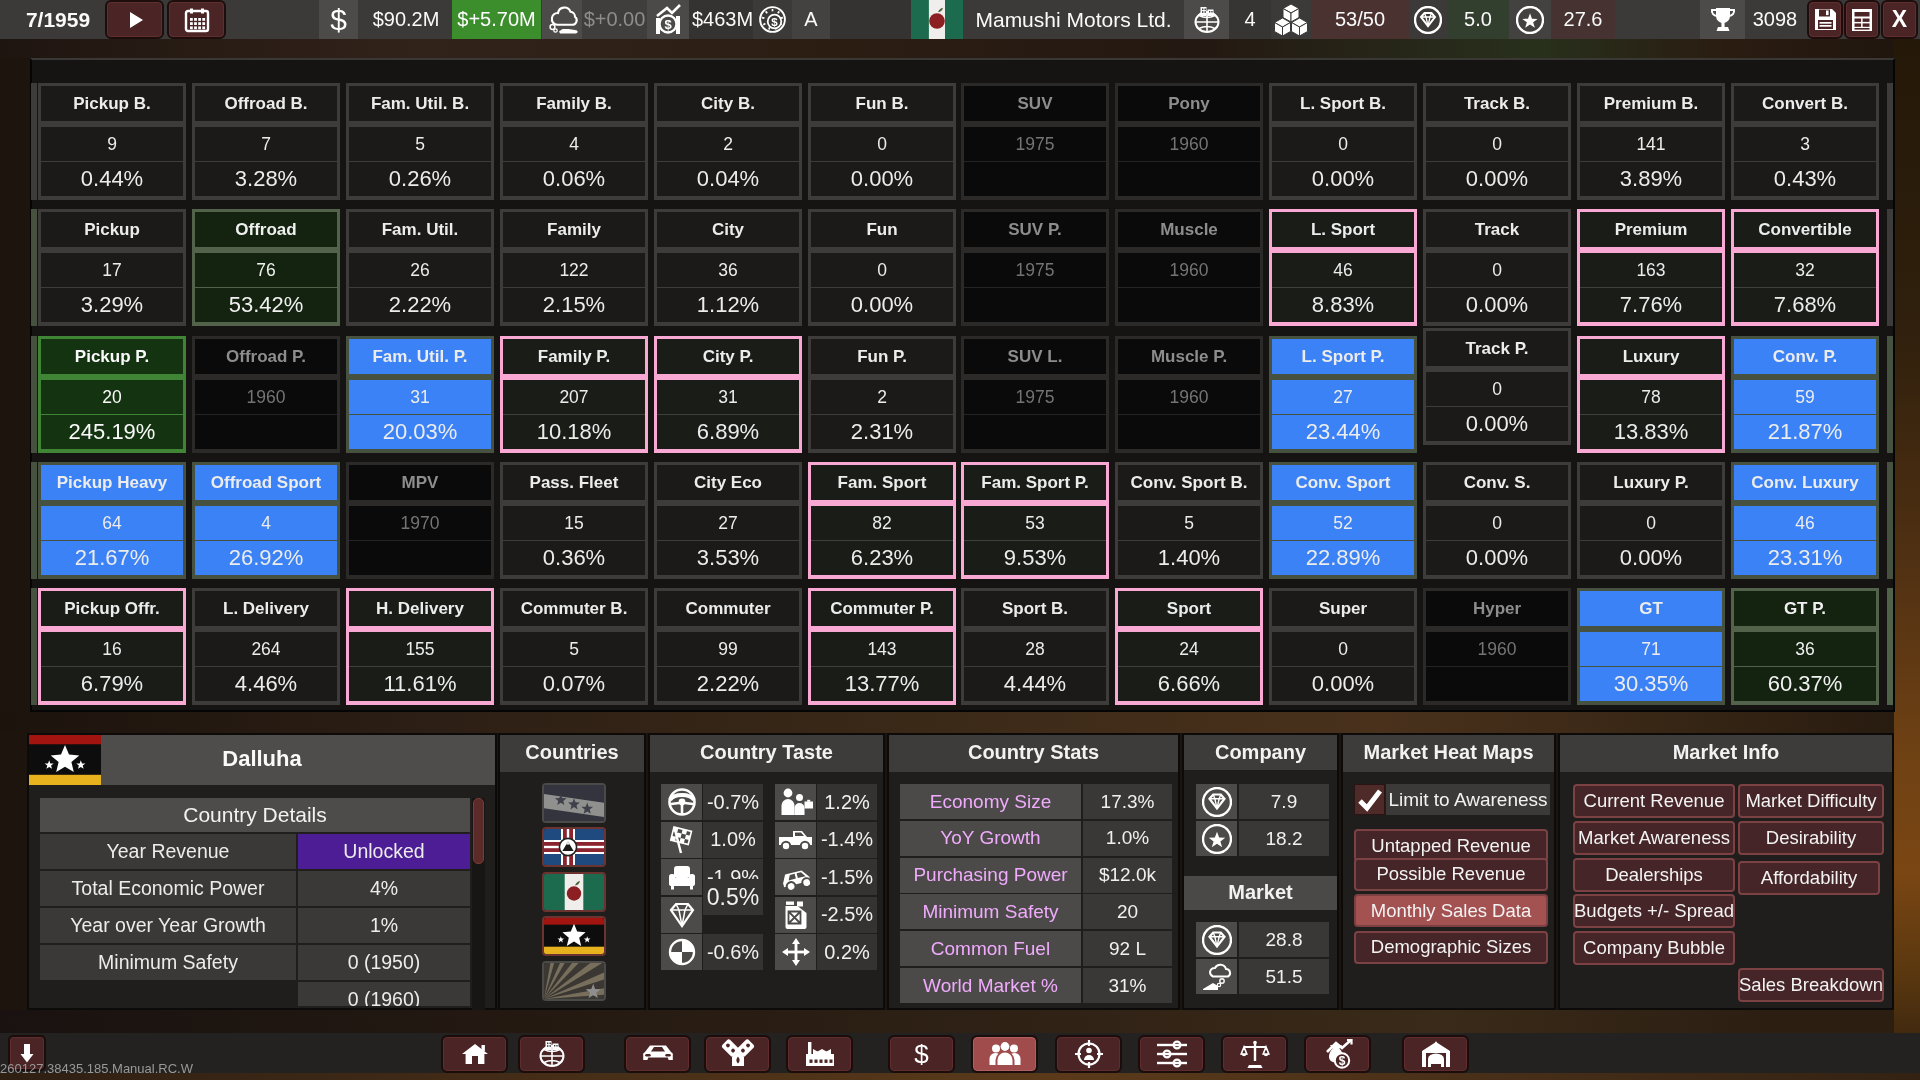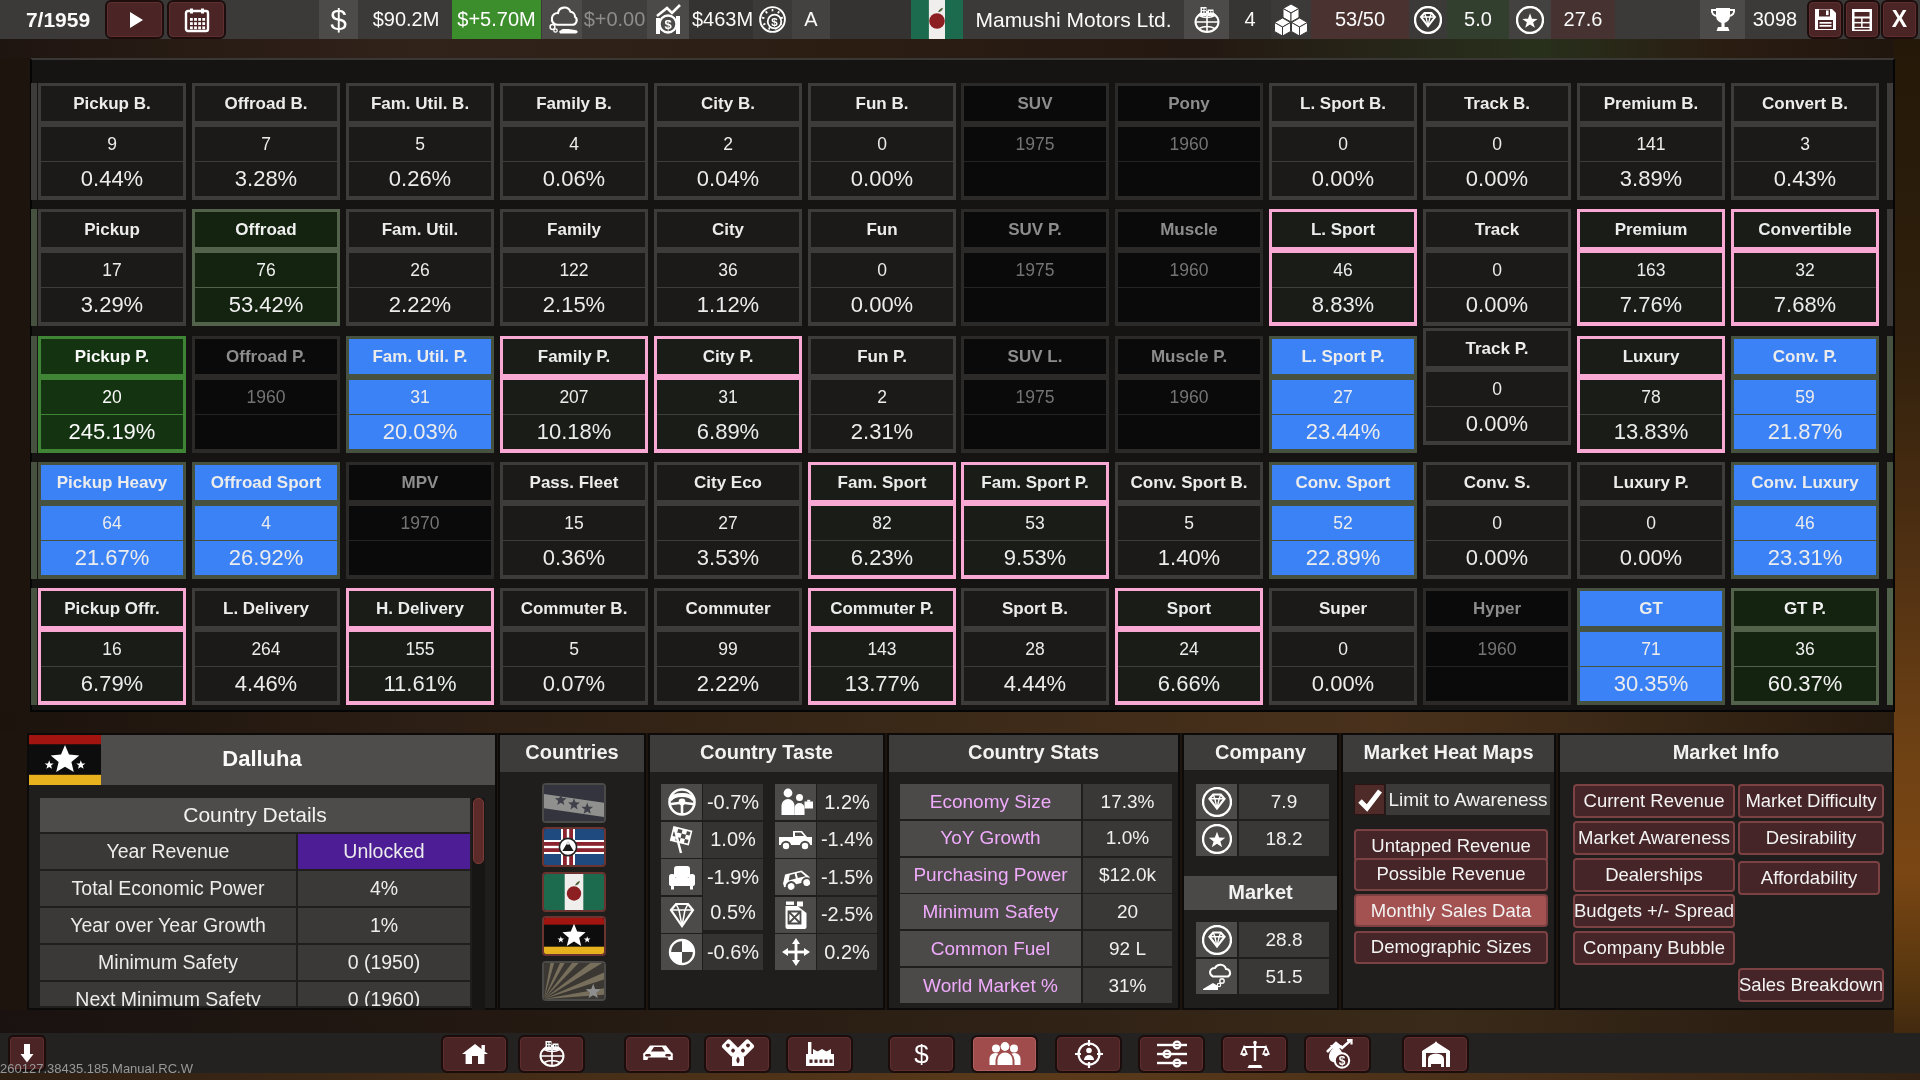--- a/index.html
+++ b/index.html
@@ -527,21 +527,20 @@
 <div style="position:absolute;left:11px;top:63px;width:430px;height:208px;overflow:hidden">
 <div style="height:34px;background:#4d4c4b;text-align:center;line-height:33px;font-size:21px;color:#f2f2f2">Country Details</div>
 <div style="position:absolute;left:0;top:36px;width:256px;height:35px;background:#3a3938;text-align:center;line-height:35px;font-size:19.5px;color:#ececec">Year Revenue</div>
 <div style="position:absolute;left:258px;top:36px;width:172px;height:35px;background:#4c1d95;text-align:center;line-height:35px;font-size:19.5px;color:#ececec">Unlocked</div>
 <div style="position:absolute;left:0;top:73px;width:256px;height:35px;background:#3a3938;text-align:center;line-height:35px;font-size:19.5px;color:#ececec">Total Economic Power</div>
 <div style="position:absolute;left:258px;top:73px;width:172px;height:35px;background:#3a3938;text-align:center;line-height:35px;font-size:19.5px;color:#ececec">4%</div>
 <div style="position:absolute;left:0;top:110px;width:256px;height:35px;background:#3a3938;text-align:center;line-height:35px;font-size:19.5px;color:#ececec">Year over Year Growth</div>
 <div style="position:absolute;left:258px;top:110px;width:172px;height:35px;background:#3a3938;text-align:center;line-height:35px;font-size:19.5px;color:#ececec">1%</div>
 <div style="position:absolute;left:0;top:147px;width:256px;height:35px;background:#3a3938;text-align:center;line-height:35px;font-size:19.5px;color:#ececec">Minimum Safety</div>
 <div style="position:absolute;left:258px;top:147px;width:172px;height:35px;background:#3a3938;text-align:center;line-height:35px;font-size:19.5px;color:#ececec">0 (1950)</div>
-<div style="position:absolute;left:0;top:184px;width:256px;height:35px;background:#3a3938;text-align:center;line-height:35px;font-size:19.5px;color:#ececec">Next Minimum Safety</div>
 <div style="position:absolute;left:258px;top:184px;width:172px;height:35px;background:#3a3938;text-align:center;line-height:35px;font-size:19.5px;color:#ececec">0 (1960)</div>
 </div>
 <div style="position:absolute;left:443px;top:63px;width:13px;height:212px;background:#171615"></div>
 <div style="position:absolute;left:444px;top:63px;width:11px;height:66px;background:#5c2a28;border:1px solid #7a3c38;border-radius:5px"></div>
 </div>
 <div class="panel" style="left:498px;width:148px">
 <div class="phead">Countries</div>
 <div style="position:absolute;left:42px;top:48px;width:64px;height:40px;border:2px solid #4a4a48;border-radius:4px;overflow:hidden;line-height:0"><svg width="60" height="36" viewBox="0 0 60 36">
         <rect width="60" height="36" fill="#33343e"></rect>
         <path d="M-2 8.64 L62 18.0 L62 32.4 L-2 23.04 Z" fill="#90908e"></path>
@@ -622,21 +621,21 @@
         <rect x="23" y="24" width="3" height="3.5" fill="#fff"></rect>
       </svg>
     </div>
 <div class="gbox" style="left:53px;top:124.19999999999999px;width:60px;height:36px;background:#343332;font-size:20px">-1.9%</div>
 <div class="ibox" style="left:11px;top:161.79999999999998px;width:41px;height:36px">
       <svg width="30" height="28" viewBox="0 0 30 28">
         <path d="M4 9 L9 3 L21 3 L26 9 L15 25 Z" fill="none" stroke="#fff" stroke-width="2.2"></path>
         <path d="M4 9 h22 M9 3 L12 9 L15 25 L18 9 L21 3" fill="none" stroke="#fff" stroke-width="1.5"></path>
       </svg>
     </div>
-<div class="gbox" style="left:53px;top:159px;width:60px;height:36px;background:#343332;font-size:20px">0.5%</div>
+<div class="gbox" style="left:53px;top:144px;width:60px;height:36px;background:#343332;font-size:23px">0.5%</div>
 <div class="ibox" style="left:11px;top:199.39999999999998px;width:41px;height:36px">
       <svg width="28" height="28" viewBox="0 0 28 28">
         <circle cx="14" cy="14" r="12" fill="none" stroke="#fff" stroke-width="2.4"></circle>
         <path d="M14 14 L14 2.5 A11.5 11.5 0 0 1 25.5 14 Z" fill="#fff"></path>
         <path d="M14 14 L14 25.5 A11.5 11.5 0 0 1 2.5 14 Z" fill="#fff"></path>
       </svg>
     </div>
 <div class="gbox" style="left:53px;top:199.39999999999998px;width:60px;height:36px;background:#343332;font-size:20px">-0.6%</div>
 <div class="ibox" style="left:125px;top:49px;width:41px;height:36px">
       <svg width="34" height="28" viewBox="0 0 34 28">

